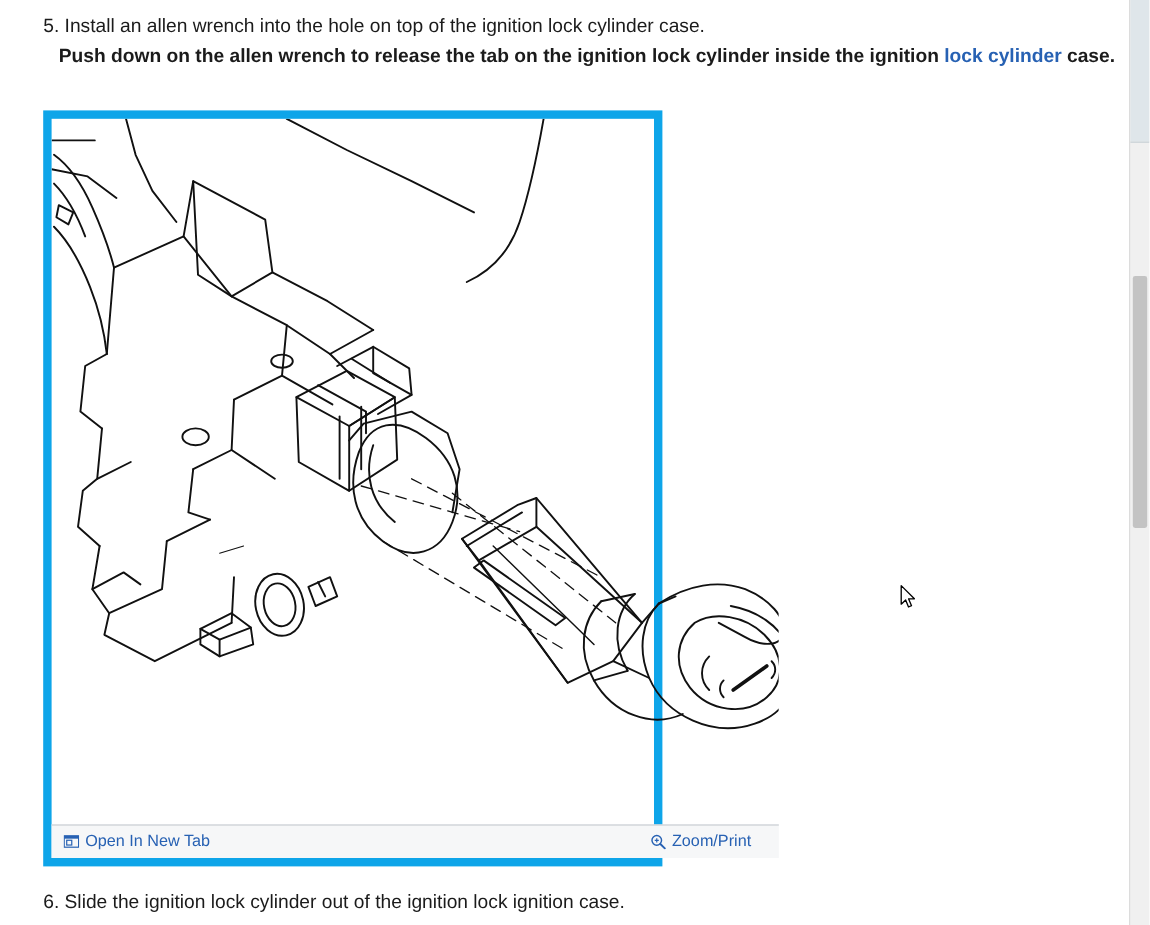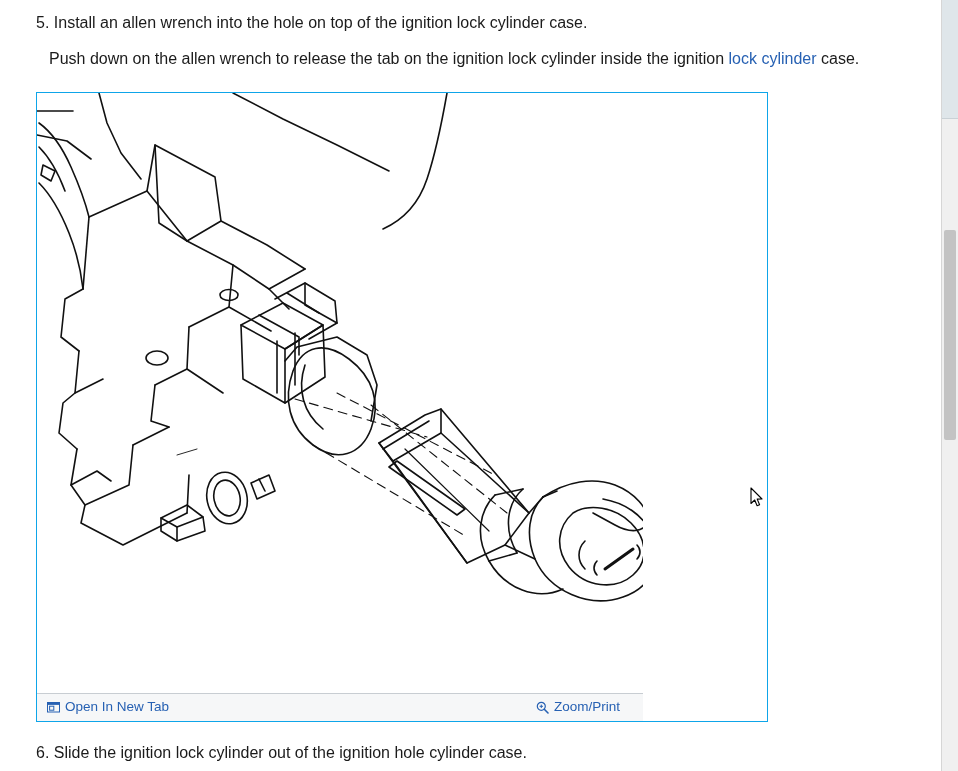--- a/index.html
+++ b/index.html
@@ -45,36 +45,36 @@
 
   
   .step {
     position: absolute;
     font-size: 16px;
     color: #1b1b1b;
     line-height: 20px;
     white-space: nowrap;
   }
   .step-5 { left: 36px; top: 13px; }
-  .step-5 .line2 { display: block; padding-left: 13px; margin-top: 16px; }
+  .step-5 .line2 { display: block; padding-left: 13px; margin-top: 5px; font-weight: bold; }
   .step-6 { left: 36px; top: 743px; }
   .num { display: inline-block; }
   a.inline-link {
     color: #2761b3;
     text-decoration: none;
   }
 
   
   .figure {
     position: absolute;
     left: 36px;
     top: 92px;
-    width: 732px;
+    width: 516px;
     height: 630px;
-    border: 1px solid #0ea5e9;
+    border: 7px solid #0ea5e9;
     background: #ffffff;
     box-sizing: border-box;
   }
   .figure-canvas {
     position: absolute;
     left: 0;
     top: 0;
     width: 606px;
     height: 600px;
     overflow: hidden;
@@ -311,21 +311,21 @@
               <path d="M5.3 3.6 V7" stroke="#2761b3" stroke-width="1"></path>
             </svg>
           </span>
           <span class="lbl">Zoom/Print</span>
         </div>
       </div>
     </div>
 
     <div class="step step-6">
       <span class="num">6.</span>
-      <span>Slide the ignition lock cylinder out of the ignition hole cylinder case.</span>
+      <span>Slide the ignition lock cylinder out of the ignition lock ignition case.</span>
     </div>
   </div>
 
   <div class="cursor">
     <svg width="14" height="22" viewBox="0 0 14 22" xmlns="http://www.w3.org/2000/svg">
       <path d="M1 1 L1 16.5 L4.7 13 L7.1 18.8 L9.6 17.8 L7.2 12.1 L12 12 Z" fill="#ffffff" stroke="#000000" stroke-width="1.1" stroke-linejoin="round"></path>
     </svg>
   </div>
 
   <div class="scrollbar">

